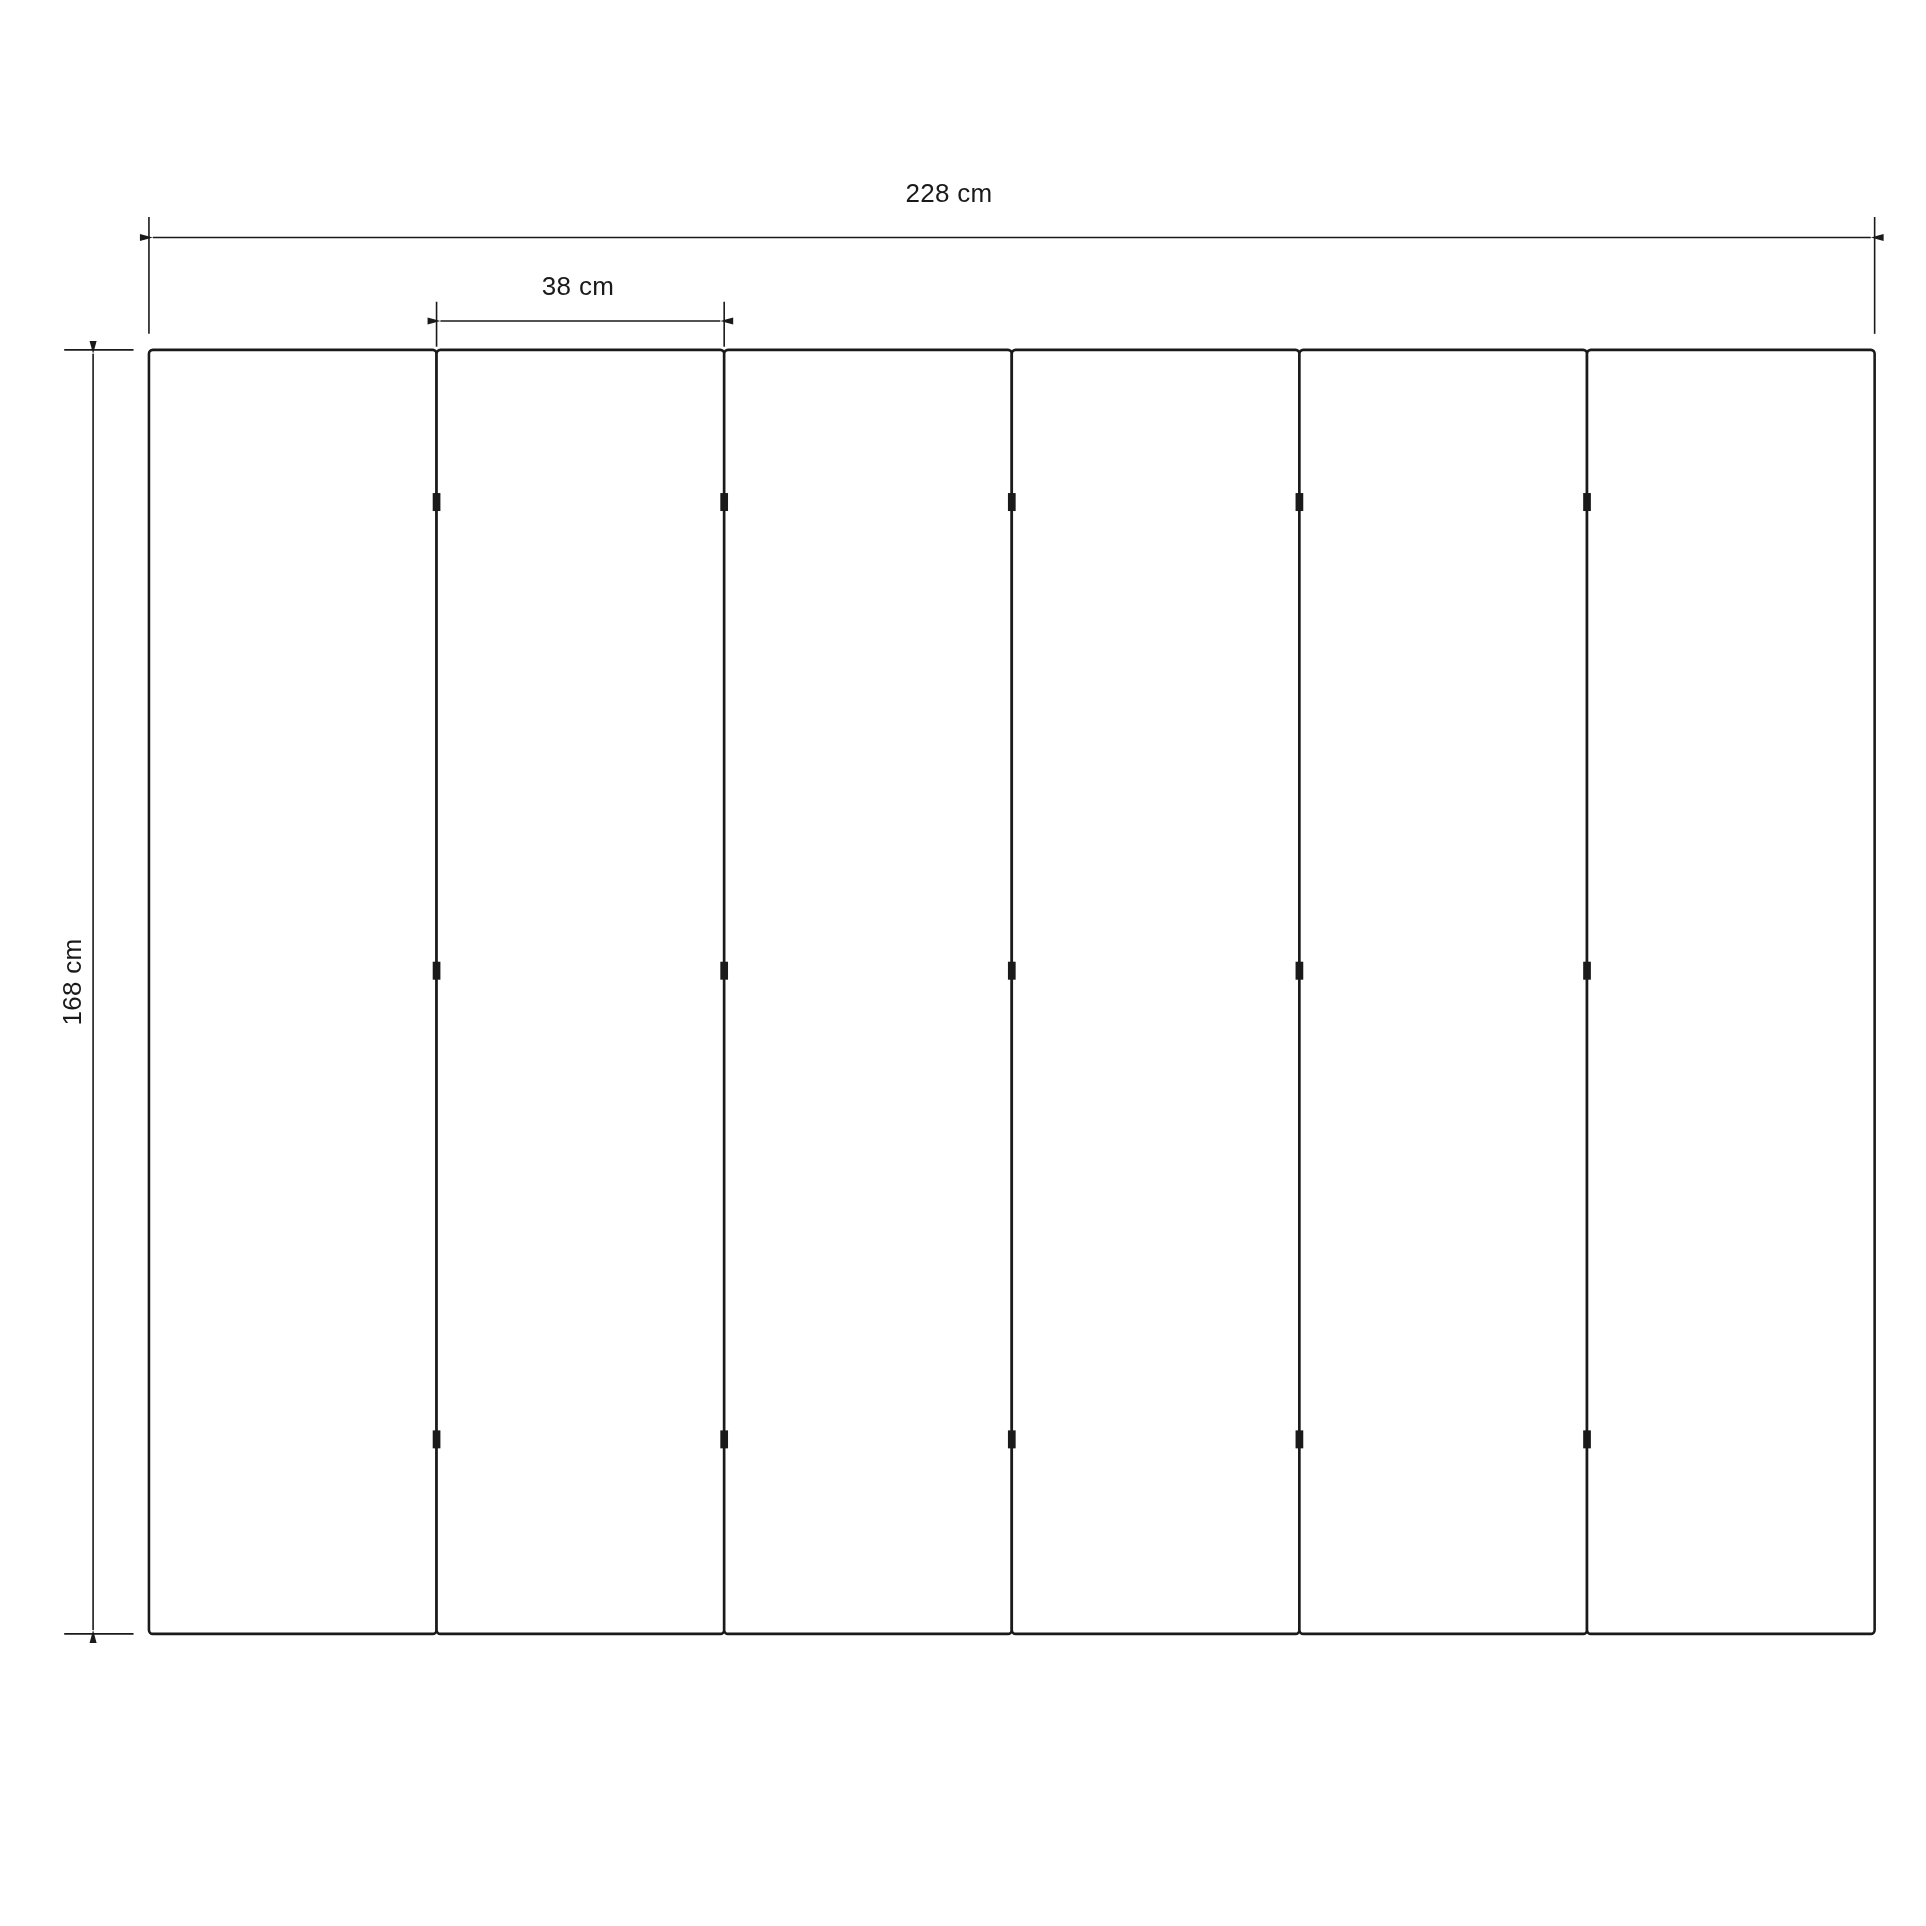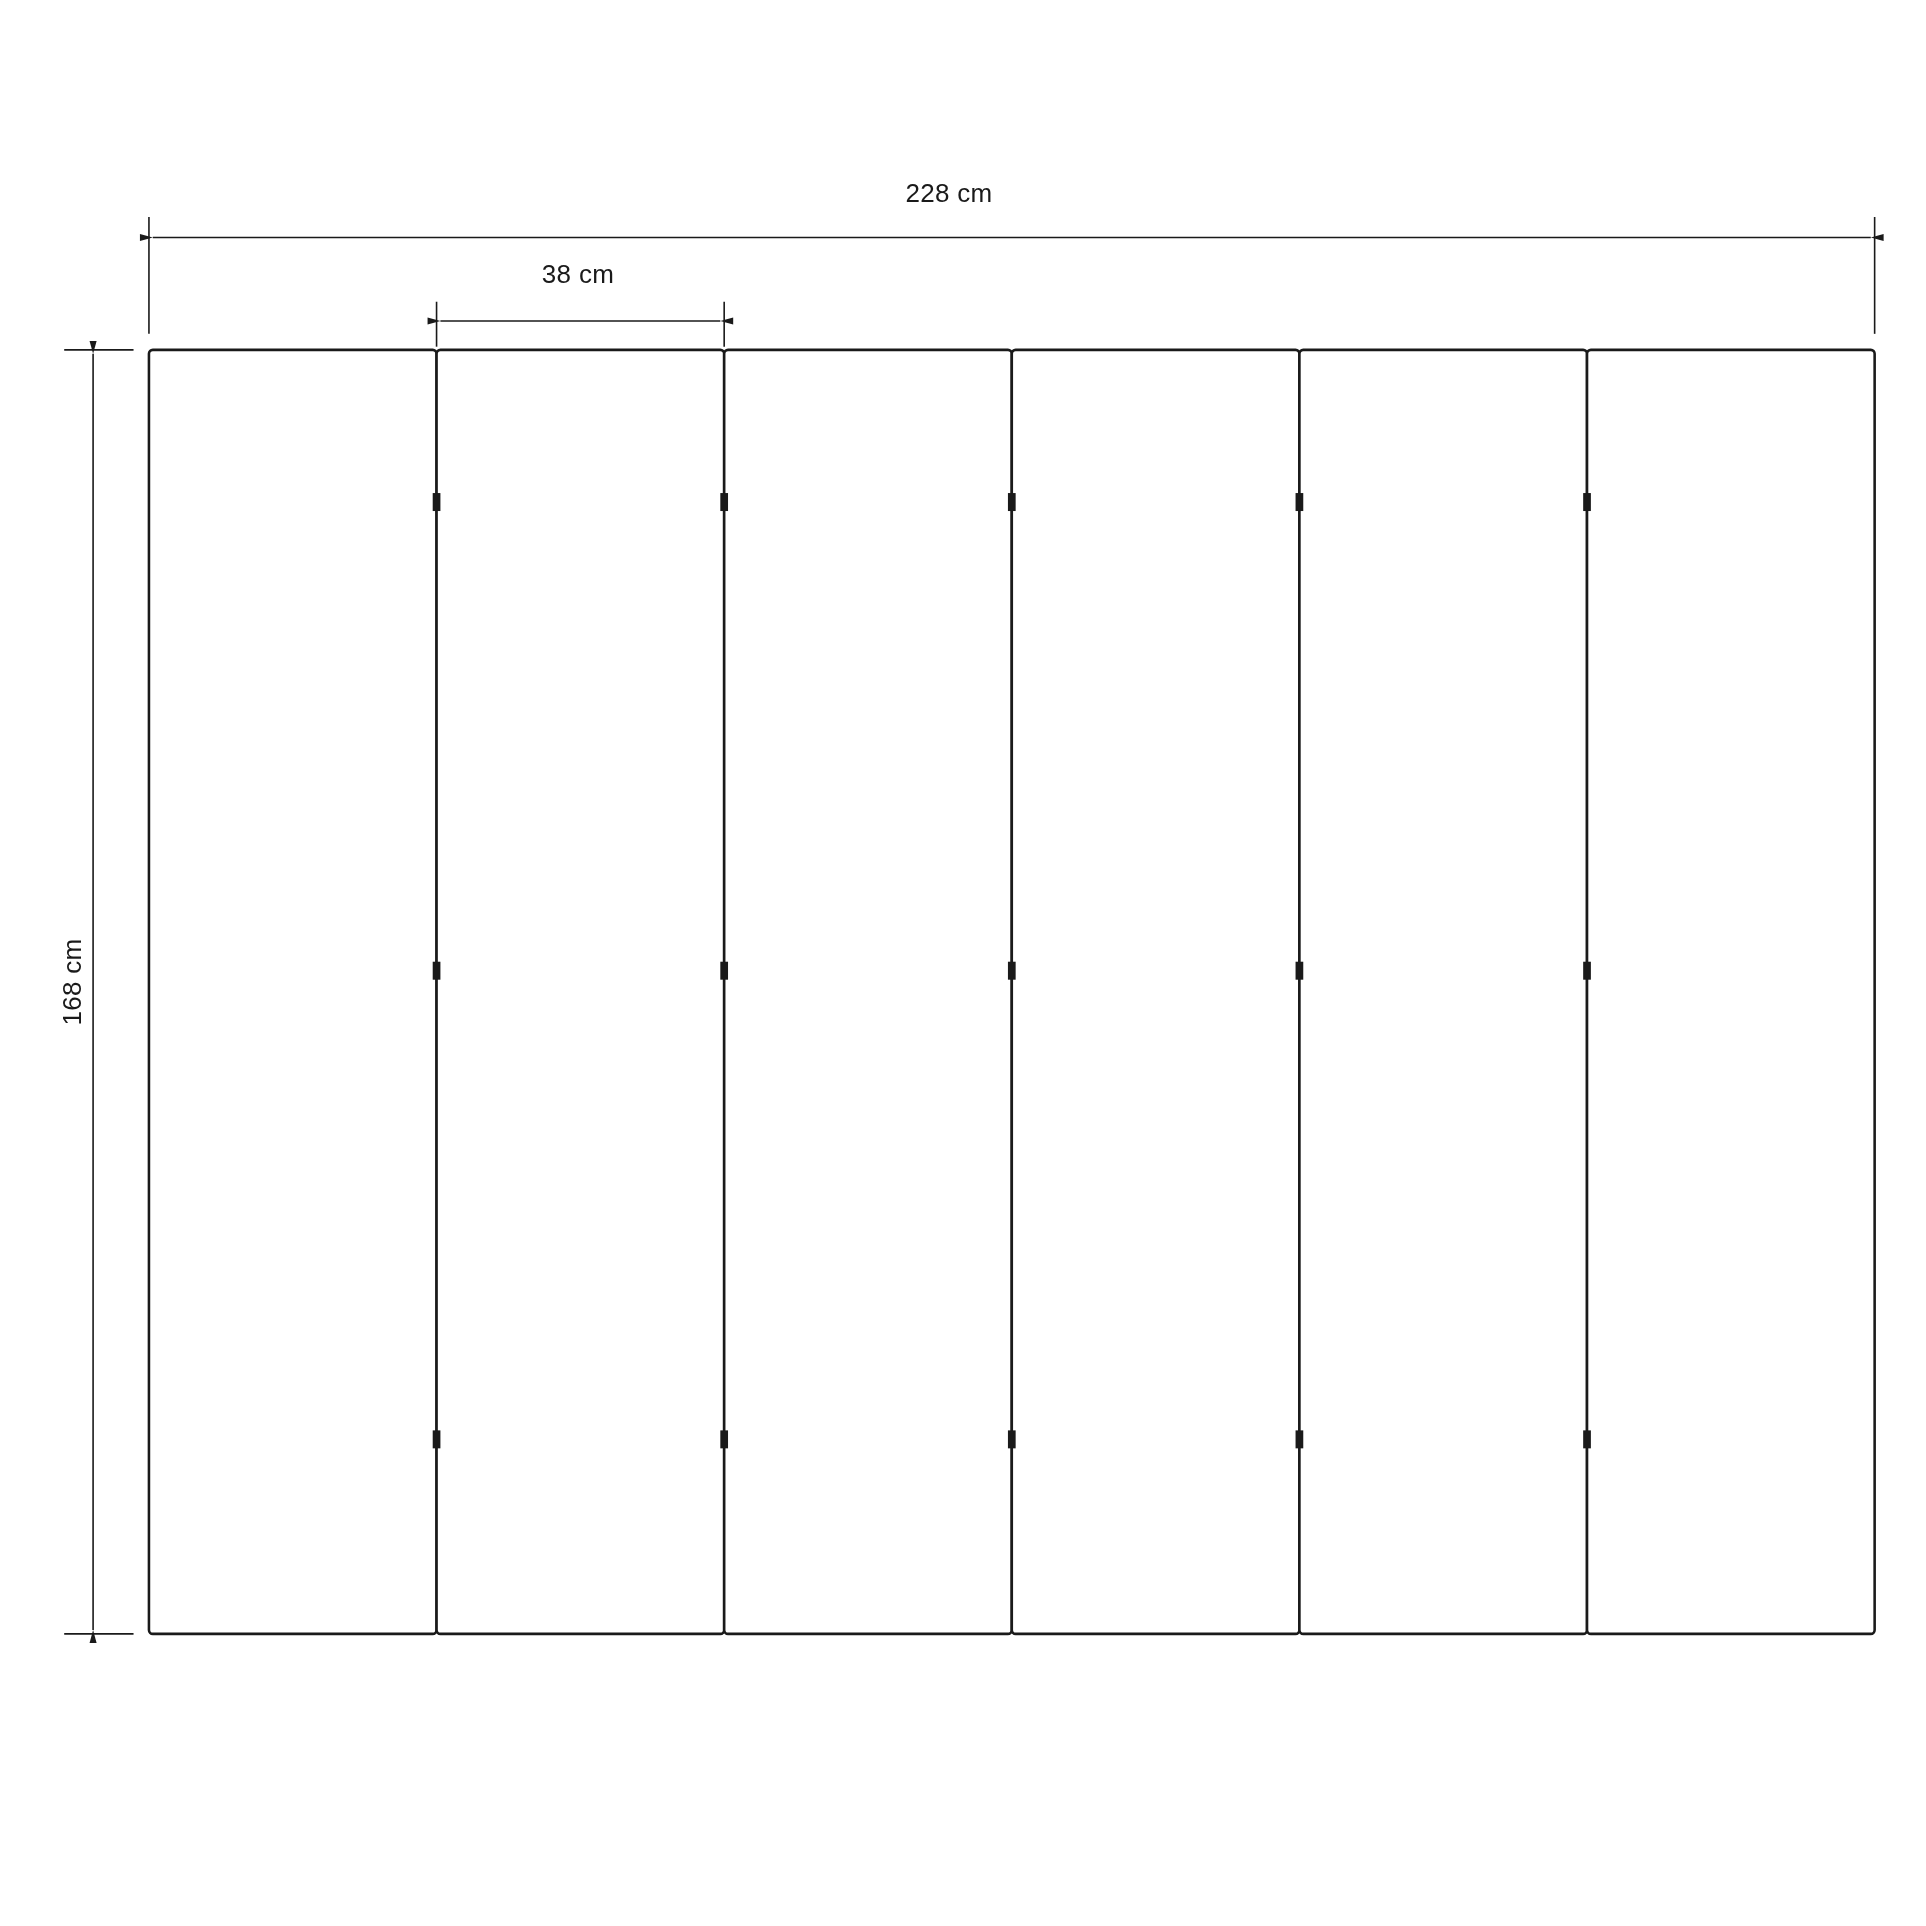--- a/index.html
+++ b/index.html
@@ -35,21 +35,21 @@
     color: #1a1a1a;
     white-space: nowrap;
   }
   #label-width {
     left: 949px;
     top: 193px;
     transform: translate(-50%, -50%);
   }
   #label-panel {
     left: 578px;
-    top: 274px;
+    top: 286px;
     transform: translate(-50%, -50%);
   }
   #label-height {
     left: 72px;
     top: 982px;
     transform: translate(-50%, -50%) rotate(-90deg);
   }
 </style>
 </head>
 <body>

